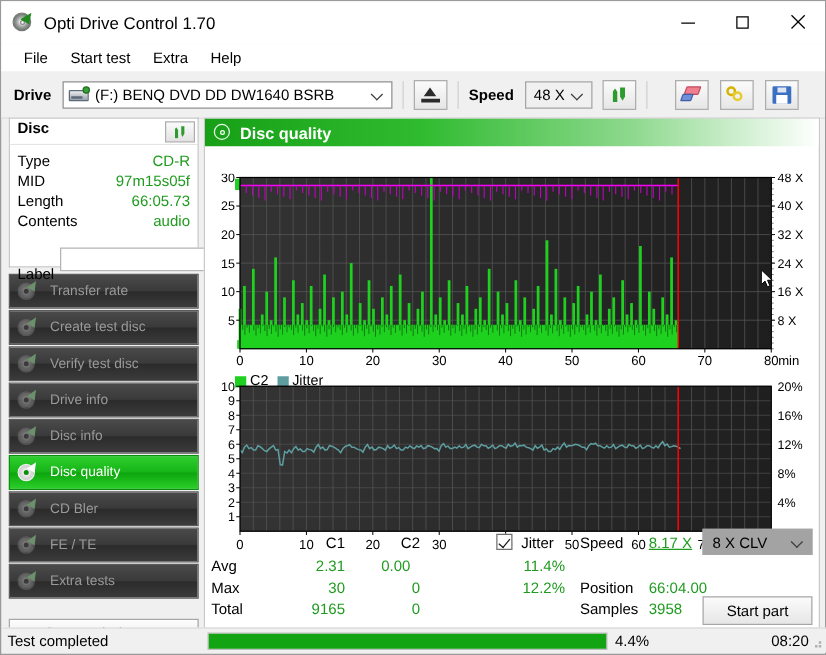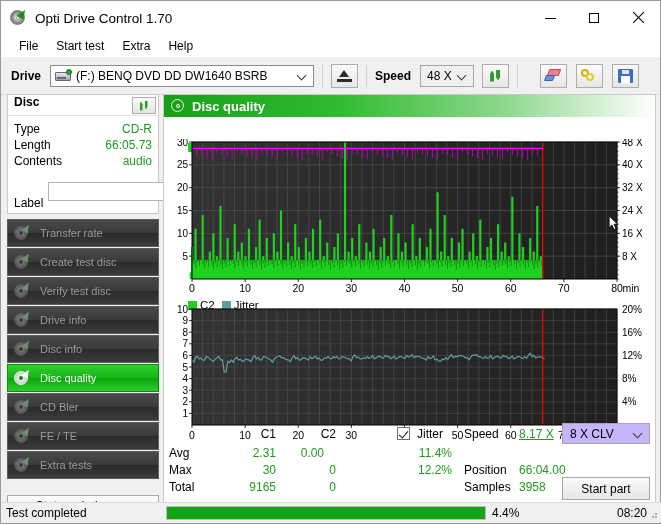--- a/index.html
+++ b/index.html
@@ -212,21 +212,21 @@
   .sg{color:#1f9b1f;}
   .chk{
     width:13px;height:13px;border:1px solid #707070;background:#fff;box-sizing:border-box;
     position:relative;display:inline-block;
   }
   .chk:after{
     content:"";position:absolute;left:3px;top:1px;width:4px;height:8px;
     border-right:1.6px solid #1a1a1a;border-bottom:1.6px solid #1a1a1a;transform:rotate(40deg);
   }
   .clv-combo{
-    position:absolute;width:88px;height:21px;background:#c4b5fd;border:1px solid #a5a5a5;
+    position:absolute;width:88px;height:21px;background:#a3a3a3;border:1px solid #a5a5a5;
     box-sizing:border-box;display:flex;align-items:center;padding-left:7px;font-size:12px;
   }
   .startbtn{
     position:absolute;width:88px;height:23px;background:linear-gradient(#fbfbfb,#e6e6e6);
     border:1px solid #a5a5a5;box-sizing:border-box;display:flex;align-items:center;
     justify-content:center;font-size:12px;
   }
   
   .statusbar{
     position:absolute;left:1px;bottom:1px;width:659px;height:20px;
@@ -341,20 +341,24 @@
           <div class="refresh-ico" style="width:13px;height:12px">
               <div class="a1" style="height:9px;width:3px;left:2px"></div>
               <div class="a2" style="height:9px;width:3px;left:7px"></div>
             </div>
         </div>
       </div>
       <div class="disc-body">
         <div class="drow">
           <span>Type</span>
           <span class="dval">CD-R</span>
+        </div>
+        <div class="drow">
+          <span>MID</span>
+          <span class="dval">97m15s05f</span>
         </div>
         <div class="drow">
           <span>Length</span>
           <span class="dval">66:05.73</span>
         </div>
         <div class="drow">
           <span>Contents</span>
           <span class="dval">audio</span>
         </div>
         <div class="labelrow">
@@ -1188,21 +1192,21 @@
       </div>
 
       <div class="stats" style="left:0;top:330px;width:491px;height:78px;">
         <div style="position:absolute;left:72px;top:2px;width:40px;text-align:right;">C1</div>
         <div style="position:absolute;left:132px;top:2px;width:40px;text-align:right;">C2</div>
         <div style="position:absolute;left:233px;top:2px;" class="chk"></div>
         <div style="position:absolute;left:253px;top:2px;">Jitter</div>
 
         <div style="position:absolute;left:5px;top:21px;">Avg</div>
         <div style="position:absolute;left:72px;top:21px;width:40px;text-align:right;" class="sg">2.31</div>
-        <div style="position:absolute;left:120px;top:21px;width:40px;text-align:right;" class="sg">0.00</div>
+        <div style="position:absolute;left:141px;top:21px;width:40px;" class="sg">0.00</div>
         <div style="position:absolute;left:240px;top:21px;width:48px;text-align:right;" class="sg">11.4%</div>
 
         <div style="position:absolute;left:5px;top:38px;">Max</div>
         <div style="position:absolute;left:72px;top:38px;width:40px;text-align:right;" class="sg">30</div>
         <div style="position:absolute;left:132px;top:38px;width:40px;text-align:right;" class="sg">0</div>
         <div style="position:absolute;left:240px;top:38px;width:48px;text-align:right;" class="sg">12.2%</div>
 
         <div style="position:absolute;left:5px;top:55px;">Total</div>
         <div style="position:absolute;left:72px;top:55px;width:40px;text-align:right;" class="sg">9165</div>
         <div style="position:absolute;left:132px;top:55px;width:40px;text-align:right;" class="sg">0</div>

